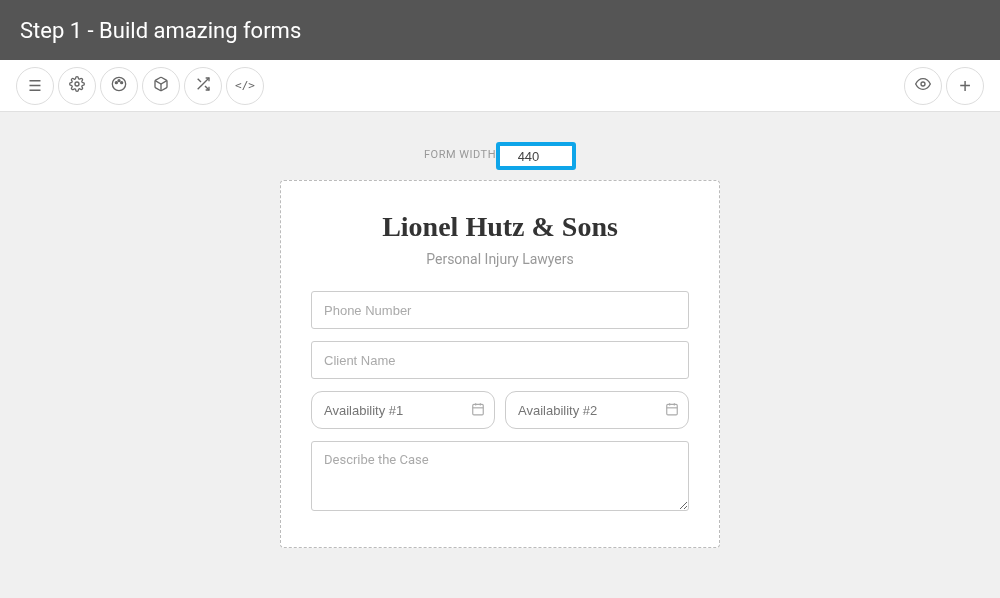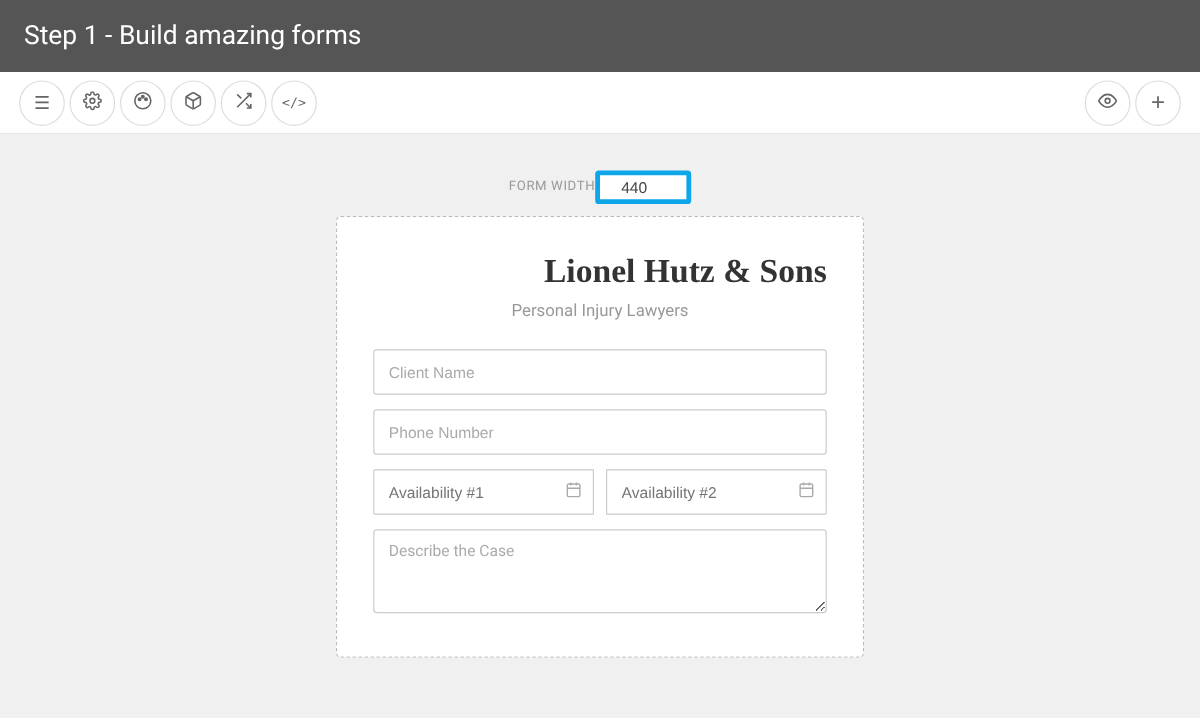--- a/index.html
+++ b/index.html
@@ -96,21 +96,21 @@
       background: #fff;
       border: 1.5px dashed #bbb;
       border-radius: 4px;
       padding: 30px 30px 20px 30px;
     }
 
     
     .form-title {
       font-size: 28px;
       font-weight: 700;
-      text-align: right;
+      text-align: center;
       color: #333;
       font-family: Georgia, serif;
       margin-bottom: 8px;
     }
     .form-subtitle {
       font-size: 14px;
       color: #999;
       text-align: center;
       margin-bottom: 24px;
       font-style: normal;
@@ -154,21 +154,21 @@
     }
     .date-input-wrapper {
       position: relative;
       display: flex;
       align-items: center;
     }
     .date-input-wrapper input {
       width: 100%;
       height: 38px;
       border: 1px solid #ccc;
-      border-radius: 1px;
+      border-radius: 11px;
       padding: 0 12px;
       font-size: 13px;
       color: #aaa;
       background: #fff;
       padding-right: 32px;
     }
     .date-icon {
       position: absolute;
       right: 10px;
       color: #aaa;
@@ -268,25 +268,25 @@
     <label class="form-width-label">FORM WIDTH</label>
     <input class="form-width-input" type="number" value="440" style="">
   </div>
 
   <div class="form-canvas">
 
     <h2 class="form-title">Lionel Hutz &amp; Sons</h2>
     <p class="form-subtitle">Personal Injury Lawyers</p>
 
     <div class="form-field">
+      <input class="form-input" type="text" placeholder="Phone Number" style="">
+    </div>
+
+    <div class="form-field">
       <input class="form-input" type="text" placeholder="Client Name" style="">
-    </div>
-
-    <div class="form-field">
-      <input class="form-input" type="text" placeholder="Phone Number" style="">
     </div>
 
     <div class="form-row">
       <div class="form-date-field">
         <div class="date-input-wrapper">
           <input type="text" placeholder="Availability #1" style="">
           <span class="date-icon">
             <svg width="14" height="14" viewBox="0 0 24 24" fill="none" stroke="#aaa" stroke-width="2">
               <rect x="3" y="4" width="18" height="18" rx="2" ry="2"></rect>
               <line x1="16" y1="2" x2="16" y2="6"></line>

